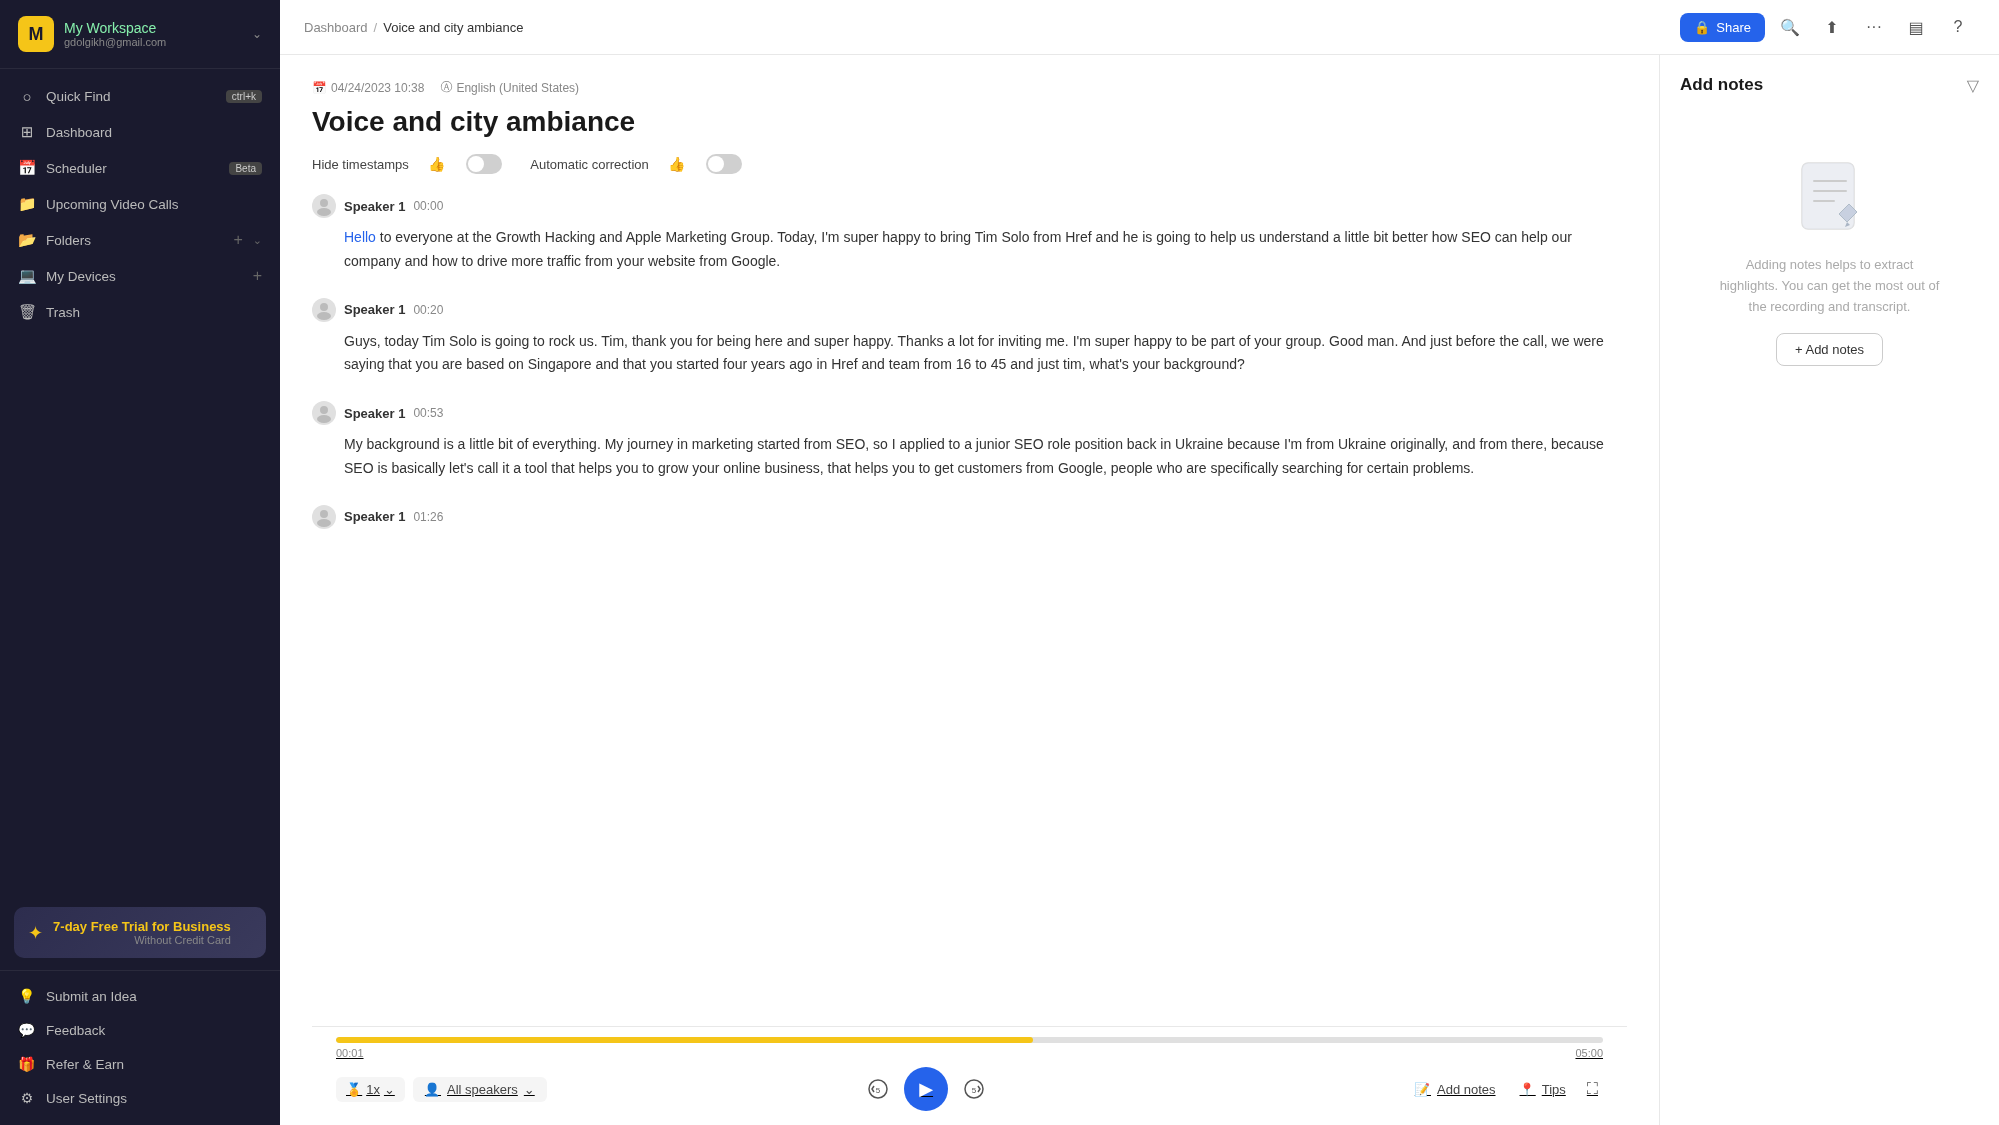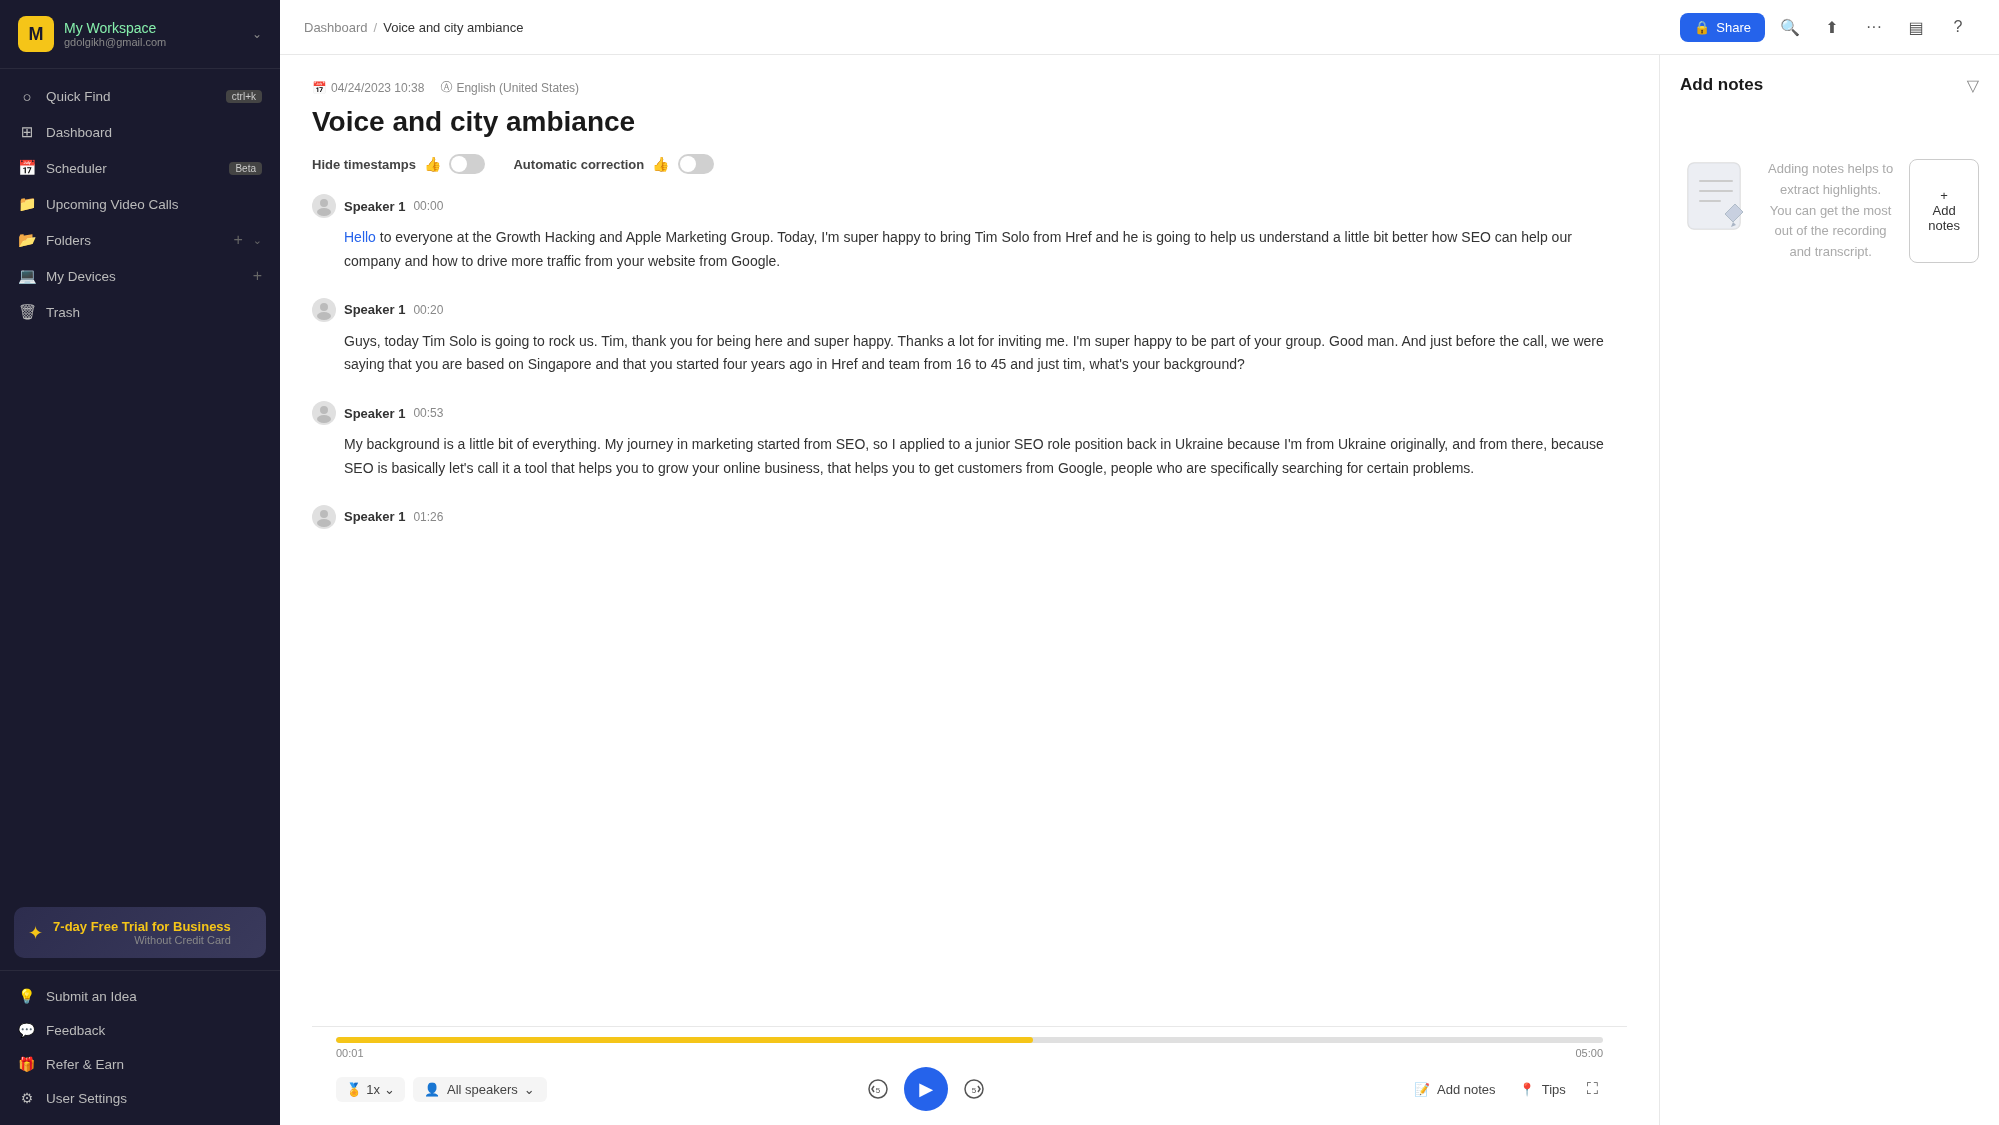--- a/index.html
+++ b/index.html
@@ -154,22 +154,22 @@
       font-size: 28px;
       font-weight: 600;
       color: #1a1a1a;
       margin-bottom: 16px;
     }
     .transcript-toggles {
       display: flex; align-items: center; gap: 28px;
       margin-bottom: 20px;
     }
     .toggle-group {
-      display: flex; align-items: center; gap: 8px;
-      font-size: 13px; color: #444; font-weight: bold;
+      display: flex; align-items: center; gap: 20px;
+      font-size: 13px; color: #444;
     }
     .toggle-switch {
       width: 36px; height: 20px;
       background: #ccc;
       border-radius: 10px;
       position: relative;
       cursor: pointer;
       transition: background 0.2s;
     }
     .toggle-switch.off { background: #d0d0d0; }
@@ -208,20 +208,21 @@
       color: #333;
       margin-left: 32px;
     }
     .speaker-text .highlight { color: #2563eb; }
 
     
     .audio-bar {
       background: #fff;
       border-top: 1px solid #e8e8e8;
       padding: 10px 24px 14px;
+      text-decoration: underline;
     }
     .progress-bar-container {
       position: relative;
       margin-bottom: 4px;
     }
     .progress-track {
       height: 6px;
       background: #e0e0e0;
       border-radius: 3px;
       overflow: hidden;
@@ -314,21 +315,21 @@
       padding: 20px;
       overflow-y: auto;
     }
     .notes-header {
       display: flex; align-items: center; justify-content: space-between;
       margin-bottom: 24px;
     }
     .notes-title { font-size: 17px; font-weight: 600; color: #1a1a1a; }
     .notes-filter-icon { color: #888; font-size: 16px; cursor: pointer; }
     .notes-empty {
-      display: flex; 
+      display: flex; flex-direction: column; align-items: center;
       padding-top: 40px;
       gap: 16px;
     }
     .notes-doc-icon {
       width: 72px; height: 80px;
       position: relative;
     }
     .notes-doc-icon svg { width: 72px; height: 80px; }
     .notes-empty-text {
       text-align: center;

